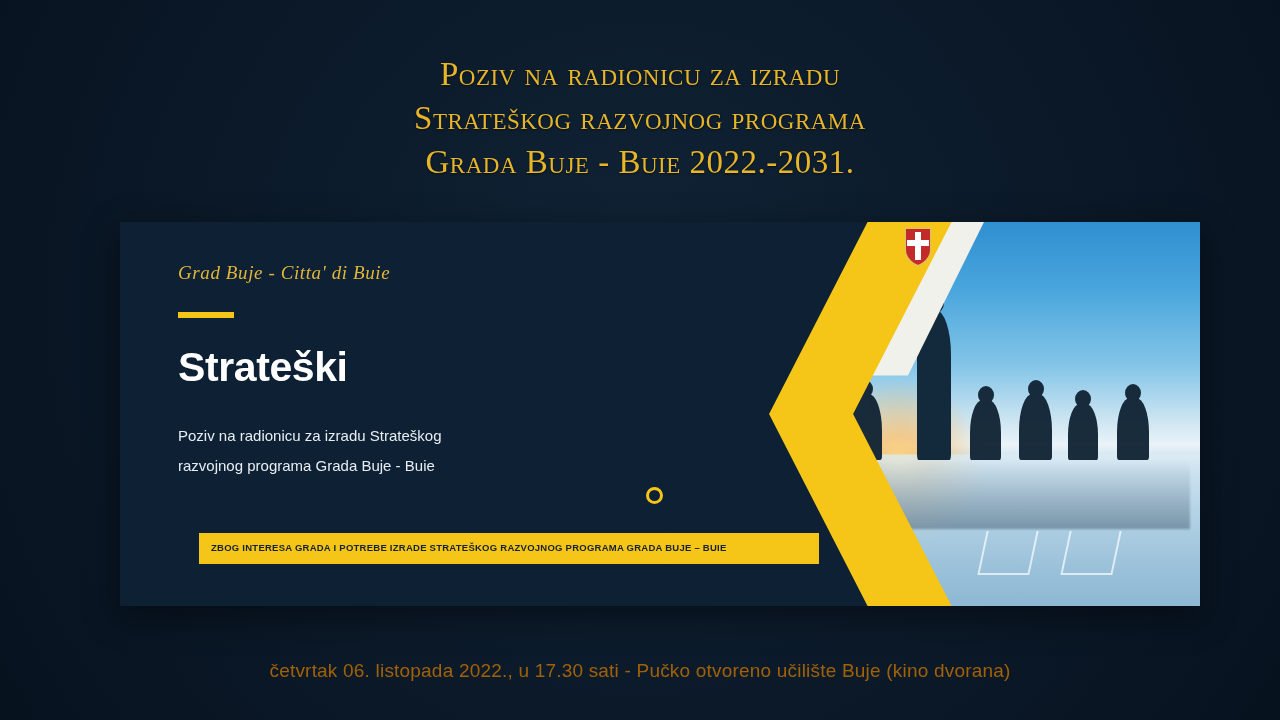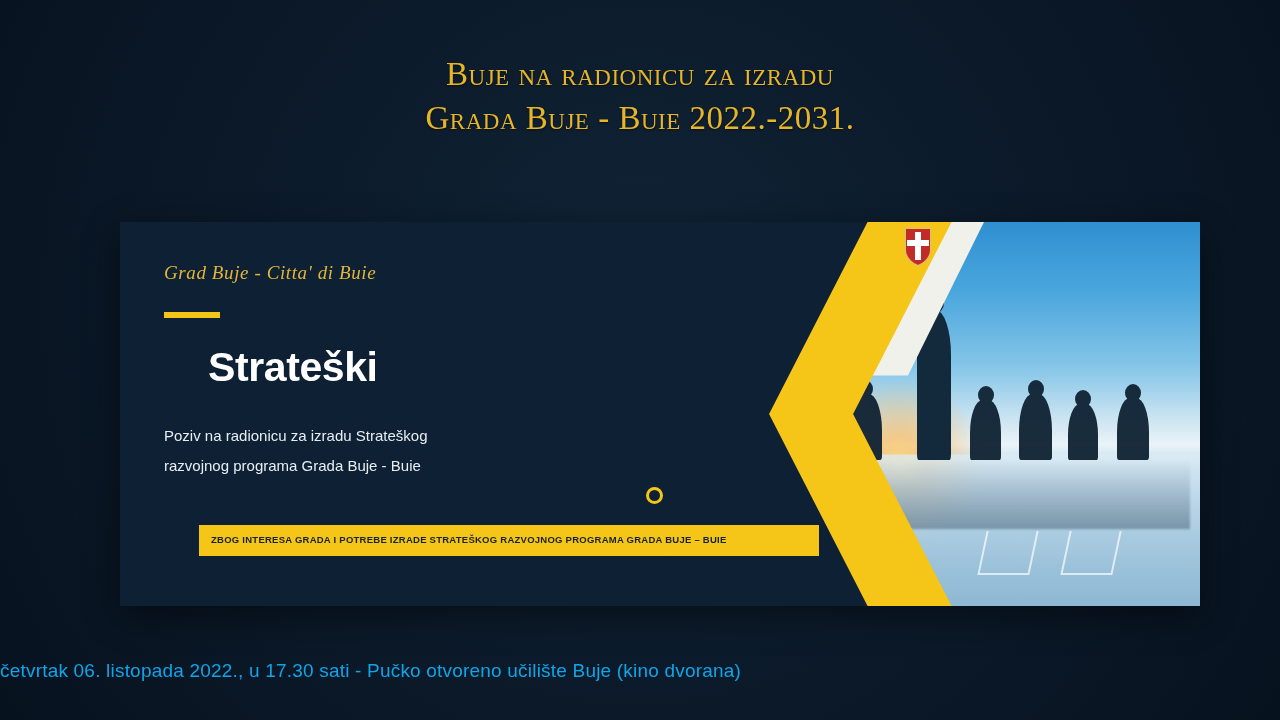--- a/index.html
+++ b/index.html
@@ -45,22 +45,22 @@
     text-shadow: 0 1px 2px rgba(0,0,0,0.5);
   }
   .headline .hl-line { display: block; white-space: nowrap; }
 
   
   .footer-caption {
     position: absolute;
     left: 0;
     bottom: 38px;
     width: 100%;
-    text-align: left;
-    color: #0ea5e9;
+    text-align: center;
+    color: #a16207;
     font-size: 19px;
     letter-spacing: 0.2px;
   }
 
   
   .banner {
     position: absolute;
     left: 120px;
     top: 222px;
     width: 1080px;
@@ -69,21 +69,21 @@
     overflow: hidden;
     box-shadow: 0 10px 34px rgba(0,0,0,0.45);
   }
 
   
   .banner-left {
     position: absolute;
     left: 0; top: 0;
     width: 62%;
     height: 100%;
-    padding: 40px 44px;
+    padding: 40px 58px;
     z-index: 4;
   }
 
   .brand-script {
     font-family: "Liberation Serif", serif;
     font-style: italic;
     font-size: 19px;
     color: #e3b63a;
     letter-spacing: 0.6px;
   }
@@ -94,21 +94,21 @@
     background: #f5c518;
     margin: 28px 0 26px 0;
   }
 
   .title-block {
     font-size: 41px;
     font-weight: bold;
     line-height: 47px;
     letter-spacing: -0.4px;
   }
-  .title-line1 { color: #ffffff; display: block; margin-left: 44px; }
+  .title-line1 { color: #ffffff; display: block; }
   .title-line2 { color: #f5c518; display: block; }
 
   .subtitle {
     margin-top: 30px;
     color: #e8edf2;
     font-size: 15px;
     line-height: 30px;
     max-width: 330px;
   }
 
@@ -120,21 +120,21 @@
     height: 17px;
     border: 3px solid #f5c518;
     border-radius: 50%;
     z-index: 5;
   }
 
   
   .note-strip {
     position: absolute;
     left: 79px;
-    bottom: 50px;
+    bottom: 42px;
     width: 620px;
     background: #f5c518;
     padding: 8px 12px 9px 12px;
     z-index: 6;
   }
   .note-strip div {
     color: #15222f;
     font-size: 9.5px;
     font-weight: bold;
     line-height: 14px;
@@ -286,21 +286,22 @@
   }
 </style>
 </head>
 <body>
 
 <div class="backdrop"></div>
 
 <div class="page">
 
   <div class="headline">
-    <span class="hl-line">Buje na radionicu za izradu</span>
+    <span class="hl-line">Poziv na radionicu za izradu</span>
+    <span class="hl-line">Strateškog razvojnog programa</span>
     <span class="hl-line">Grada Buje - Buie 2022.-2031.</span>
   </div>
 
   <div class="banner">
 
     <div class="photo-wrap">
       <div class="photo"></div>
       <div class="photo-table"></div>
 
       <div class="silhouettes">

